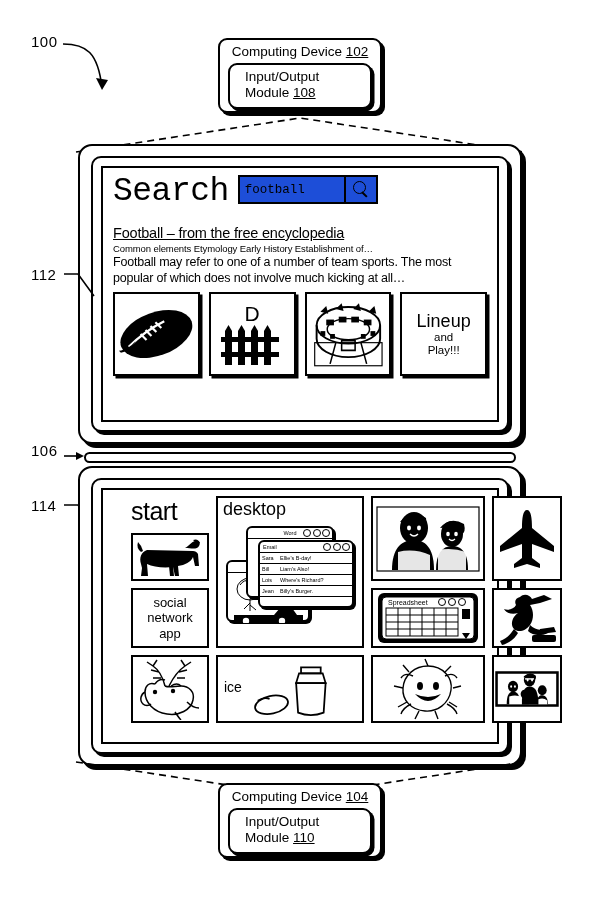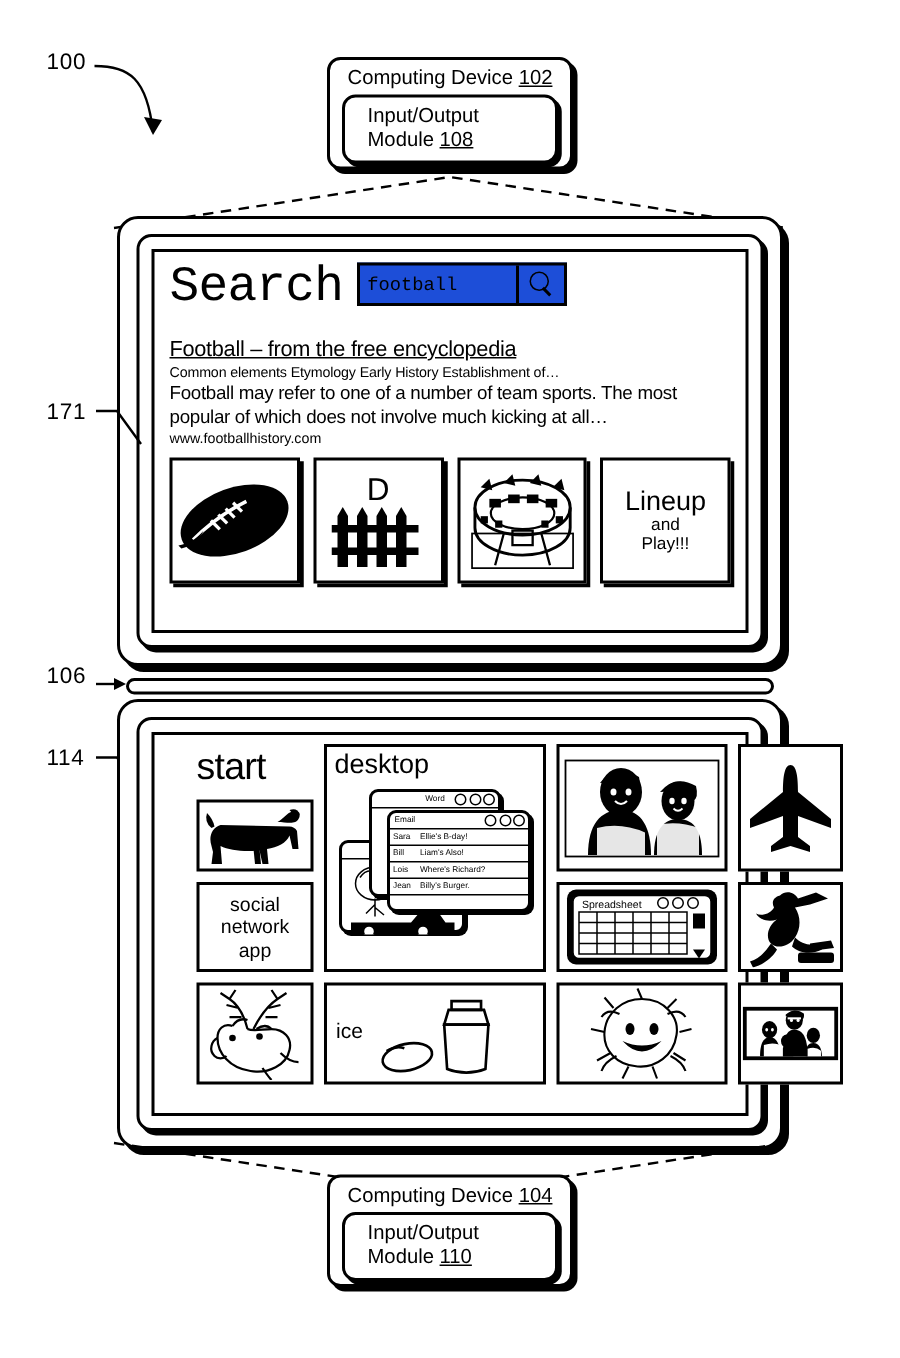--- a/index.html
+++ b/index.html
@@ -129,21 +129,20 @@
                 <span class="handle"></span>
             </span>
           </div>
         </div>
       </div>
 
       <div class="result-title">Football – from the free encyclopedia</div>
       <div class="result-sub">Common elements  Etymology Early History Establishment of…</div>
       <div class="result-body">Football may refer to one of a number of team sports.  The most</div>
       <div class="result-body">popular of which does not involve much kicking at all…</div>
-      <div class="result-url">www.footballhistory.com</div>
 
       <div class="tilerow">
 
         <div class="tile" style="width:96px;height:84px;">
           <svg width="84" height="62" viewBox="0 0 84 62">
             <ellipse cx="42" cy="31" rx="38" ry="22" transform="rotate(-20 42 31)" fill="#000"></ellipse>
             <path d="M14,44 C22,36 34,26 50,18" stroke="#fff" stroke-width="2.4" fill="none"></path>
             <g stroke="#fff" stroke-width="2.2">
               <line x1="26" y1="31" x2="32" y2="37"></line>
                 <line x1="31" y1="27" x2="37" y2="33"></line>
@@ -215,21 +214,21 @@
 </div>
 
 <div class="abs hingebar" style="left:84px;top:452px;width:432px;"></div>
 
 <div class="abs refnum" style="left:31px;top:442px;">106</div>
 <svg class="abs" style="left:64px;top:448px;" width="22" height="16">
   <line x1="0" y1="8" x2="14" y2="8" stroke="#000" stroke-width="1.6"></line>
   <polygon points="20,8 12,4 12,12" fill="#000"></polygon>
 </svg>
 
-<div class="abs refnum" style="left:31px;top:266px;">171</div>
+<div class="abs refnum" style="left:31px;top:266px;">112</div>
 <svg class="abs" style="left:64px;top:262px;" width="32" height="36">
   <path d="M0,12 L14,12 L30,34" stroke="#000" stroke-width="1.6" fill="none"></path>
 </svg>
 
 <div class="abs refnum" style="left:31px;top:497px;">114</div>
 <svg class="abs" style="left:64px;top:493px;" width="34" height="38">
   <path d="M0,12 L14,12 L32,36" stroke="#000" stroke-width="1.6" fill="none"></path>
 </svg>
 
 <div class="abs shell" style="left:78px;top:466px;width:444px;height:300px;">

